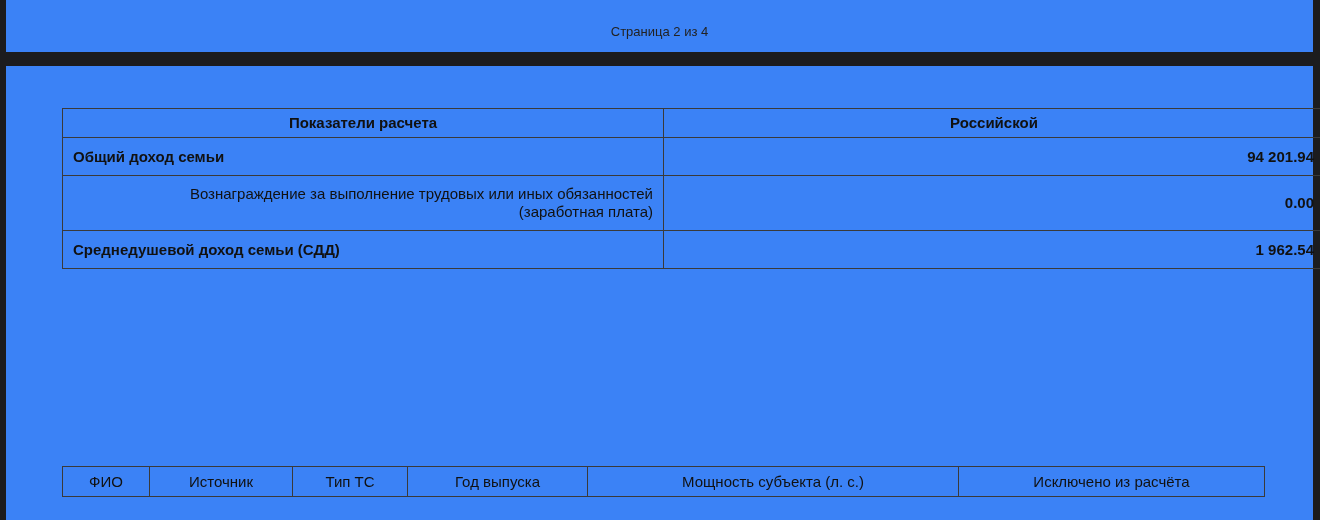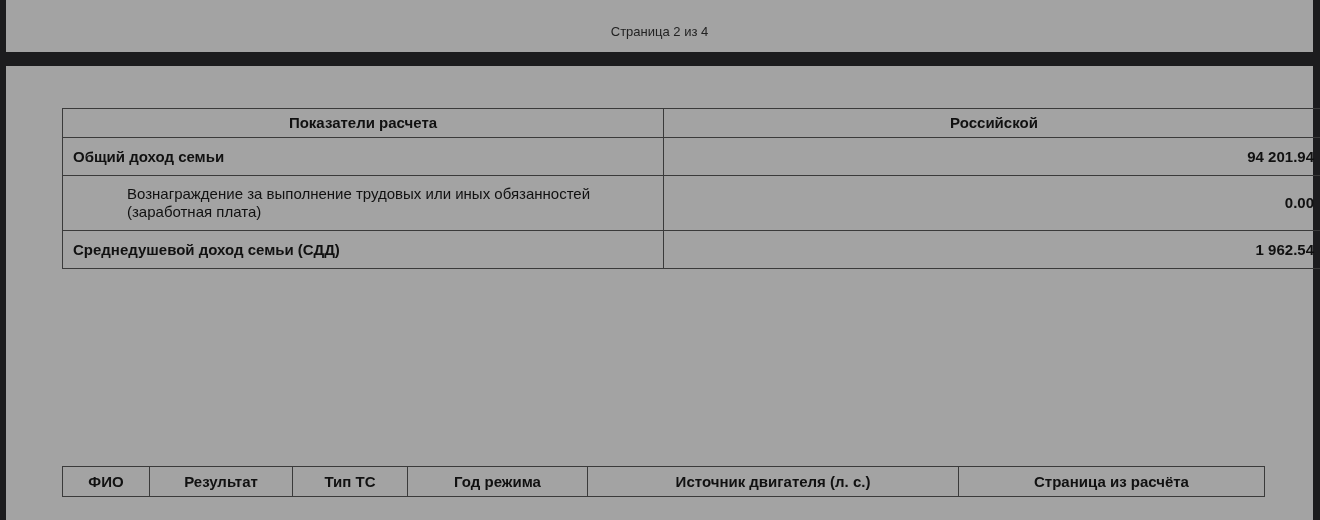--- a/index.html
+++ b/index.html
@@ -6,50 +6,50 @@
     body {
       width: 1320px; height: 520px; overflow: hidden;
       background: #1c1c1e;
       font-family: "Liberation Sans", sans-serif;
       color: #111;
       position: relative;
     }
     .page {
       position: absolute;
       left: 6px; width: 1307px;
-      background: #a3a3a3;
+      background: #3b82f6;
     }
     .page-prev { top: 0; height: 52px; }
     .page-cur { top: 66px; height: 460px; }
     .page-footer {
       position: absolute; left: 0; right: 0; top: 24px;
       text-align: center; font-size: 13px; color: #222;
     }
     table { border-collapse: collapse; position: absolute; }
     .calc-table { left: 56px; top: 42px; width: 1263px; }
     .calc-table td, .calc-table th {
       border: 1.5px solid #3a3a3a;
       font-size: 15px;
       line-height: 18px;
       vertical-align: middle;
     }
     .calc-table th { font-weight: bold; height: 28px; padding: 0; text-align: center; }
     .calc-table .c1 { width: 600px; }
     .row-main td { height: 35px; font-weight: bold; }
     .row-main td.label { padding-left: 10px; }
-    .row-sub td.label { padding: 9px 10px 9px 64px; font-weight: normal; }
+    .row-sub td.label { padding: 9px 10px 9px 64px; font-weight: normal; text-align: right; }
     td.value { text-align: right; padding-right: 10px; font-weight: bold; }
     .section-title {
       position: absolute; left: 62px; top: 377px;
       font-size: 15px; font-weight: bold; color: #111;
     }
     .transport-table { left: 56px; top: 400px; width: 1203px; }
     .transport-table th {
       border: 1.5px solid #3a3a3a;
-      font-size: 15px; font-weight: bold;
+      font-size: 15px; font-weight: normal;
       height: 29px; padding: 0; text-align: center;
     }
   </style>
 </head>
 <body>
 
 <div class="page page-prev">
   <div class="page-footer">Страница 2 из 4</div>
 </div>
 
@@ -75,21 +75,21 @@
         <td class="value">1 962.54</td>
       </tr>
     </tbody>
   </table>
 
 
   <table class="transport-table">
     <thead>
       <tr>
         <th style="width:86px">ФИО</th>
-        <th style="width:142px">Результат</th>
+        <th style="width:142px">Источник</th>
         <th style="width:114px">Тип ТС</th>
-        <th style="width:179px">Год режима</th>
-        <th style="width:370px">Источник двигателя (л. с.)</th>
-        <th>Страница из расчёта</th>
+        <th style="width:179px">Год выпуска</th>
+        <th style="width:370px">Мощность субъекта (л. с.)</th>
+        <th>Исключено из расчёта</th>
       </tr>
     </thead>
   </table>
 </div>
 
 </body></html>

